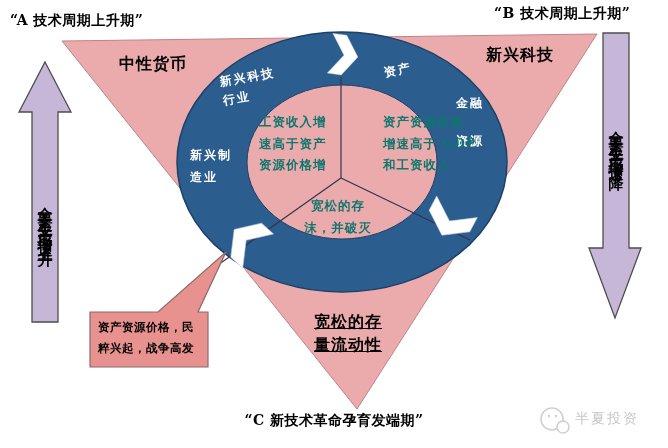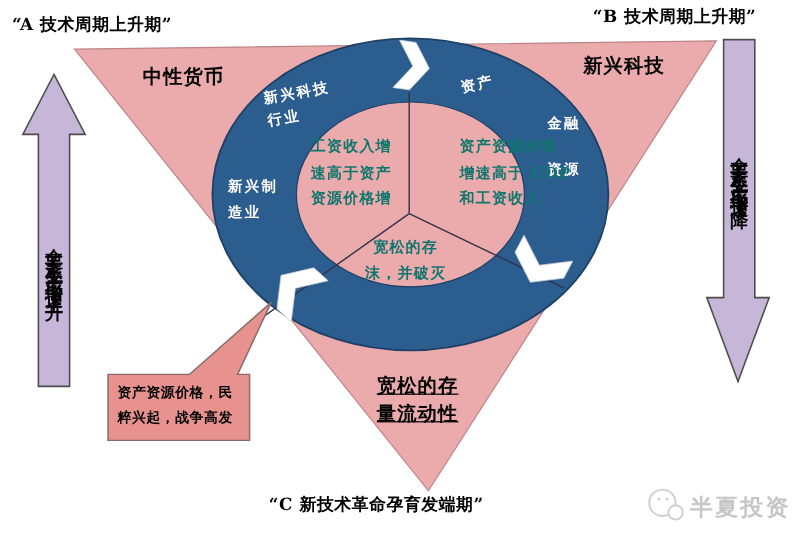--- a/index.html
+++ b/index.html
@@ -19,21 +19,21 @@
     font-size:12.5px;font-weight:bold;color:#0f766e;letter-spacing:1px;line-height:21.5px;
   }
   .vert{
     writing-mode:vertical-rl;text-orientation:upright;
     font-size:15px;font-weight:bold;letter-spacing:5px;line-height:28px;
     text-align:center;
   }
   .callout-txt{font-size:11.5px;font-weight:bold;line-height:21px;letter-spacing:0.5px;}
   .watermark-txt{
     font-family:"DejaVu Sans","Liberation Sans",sans-serif;
-    font-size:19px;font-weight:bold;color:#c6c6c6;letter-spacing:2px;
+    font-size:14px;font-weight:normal;color:#c6c6c6;letter-spacing:2px;
   }
 </style>
 </head>
 <body>
 
 <div id="stage">
 
   <svg id="diagram-svg" width="668" height="448" viewBox="0 0 668 448">
     <defs>
       <path id="chev" d="M -13,-20 L 1,-20 L 15,0 L 1,20 L -13,20 L 1,0 Z"></path>
@@ -69,21 +69,21 @@
     <g fill="none" stroke="#d0d0d0" stroke-width="1.6">
       <circle cx="552" cy="419" r="11"></circle>
       <circle cx="563" cy="427" r="6" fill="#ffffff"></circle>
       <circle cx="549" cy="416" r="1.2" fill="#d0d0d0" stroke="none"></circle>
       <circle cx="556" cy="416" r="1.2" fill="#d0d0d0" stroke="none"></circle>
     </g>
   </svg>
 
   <div class="txt title" style="left:10px;top:12px;">“A 技术周期上升期”</div>
   <div class="txt title" style="left:494px;top:5px;">“B 技术周期上升期”</div>
-  <div class="txt title" style="left:224px;top:412px;width:240px;">“C 新技术革命孕育发端期”</div>
+  <div class="txt title" style="left:214px;top:412px;width:240px;text-align:center;">“C 新技术革命孕育发端期”</div>
 
   <div class="txt vert" style="left:31px;top:118px;width:28px;height:204px;">全要素生产率增速上升</div>
   <div class="txt vert" style="left:602px;top:42px;width:28px;height:204px;">全要素生产率增速下降</div>
 
   <div class="txt tri-label" style="left:119px;top:54px;">中性货币</div>
   <div class="txt tri-label" style="left:486px;top:45px;">新兴科技</div>
   <div class="txt tri-label" style="left:300px;top:310px;width:96px;text-align:center;line-height:23px;text-decoration:underline;">宽松的存
 量流动性</div>
 
   <div class="txt ring-label" style="left:221px;top:68px;transform:rotate(-10deg);">新兴科技

